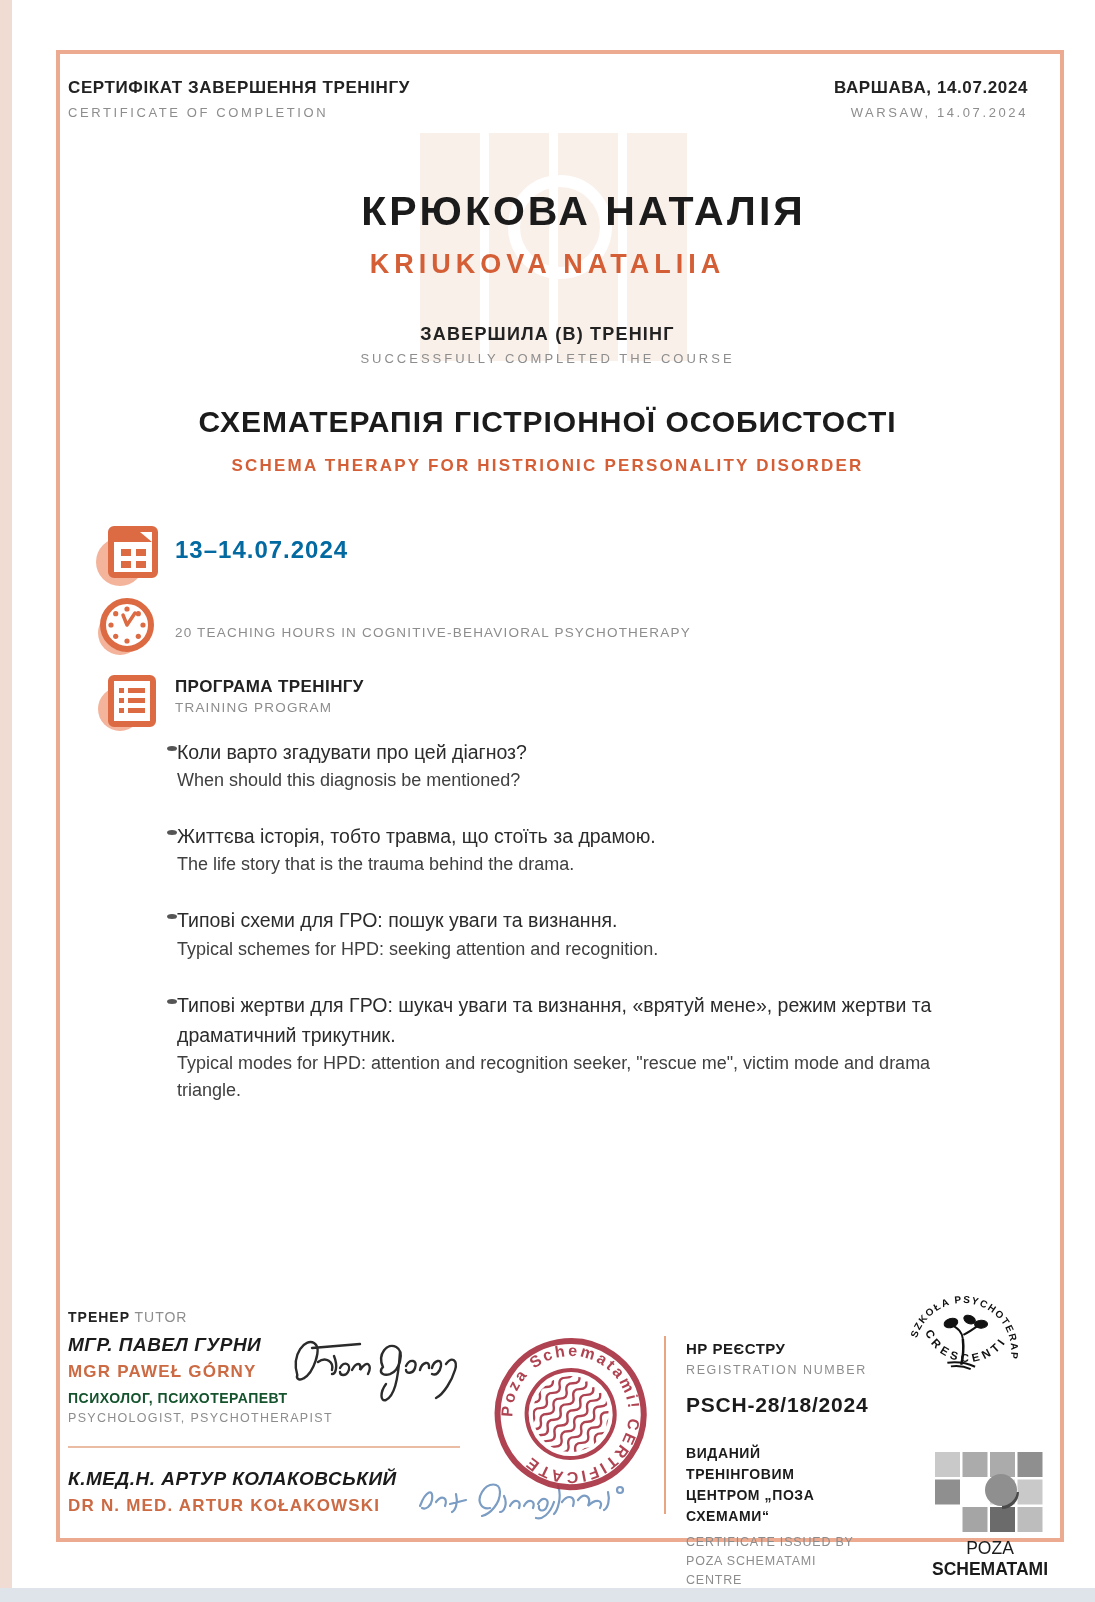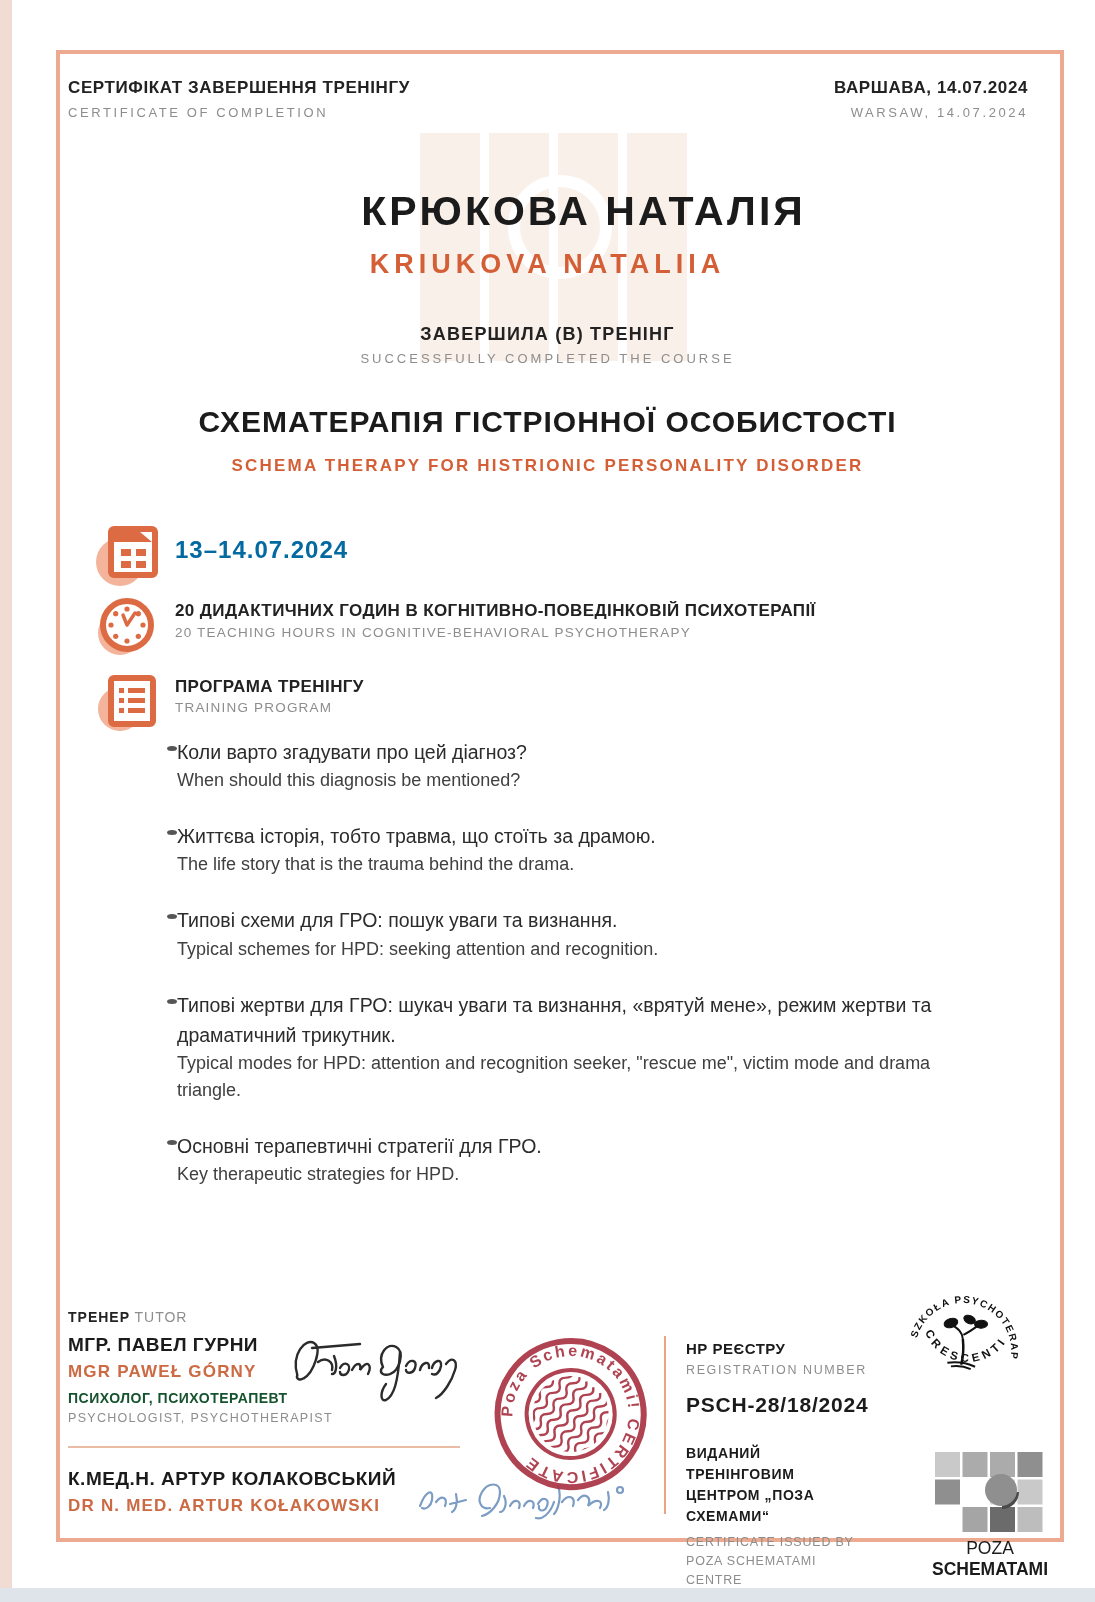--- a/index.html
+++ b/index.html
@@ -34,21 +34,21 @@
   .row-sub{font-size:13.5px;letter-spacing:1.2px;color:#8d8d8d;}
   .date-txt{font-size:24px;font-weight:bold;letter-spacing:1px;color:#0369a1;}
 
   .prog-list{position:absolute;left:167px;top:737px;width:778px;z-index:2;}
   .prog-item{display:flex;margin-bottom:27px;}
   .bullet-dot{flex:0 0 10px;margin-top:9px;width:5px;height:5px;border-radius:50%;background:#555;}
   .prog-ua{font-size:19.5px;color:#2c2c2c;line-height:1.55;}
   .prog-en{font-size:18px;color:#404040;line-height:1.5;}
 
   .ft-label{font-size:14px;letter-spacing:1px;}
-  .ft-name-ua{font-size:19px;font-weight:bold;letter-spacing:.5px;color:#1b1b1b;margin-top:8px;}
+  .ft-name-ua{font-size:19px;font-weight:bold;letter-spacing:.5px;color:#1b1b1b;margin-top:8px;font-style:italic;}
   .ft-name-en{font-size:17px;font-weight:bold;letter-spacing:1.2px;color:#cb6a43;margin-top:6px;}
   .ft-role-ua{font-size:14px;font-weight:bold;letter-spacing:.5px;color:#14532d;margin-top:8px;}
   .ft-role-en{font-size:12.5px;letter-spacing:1.3px;color:#8d8d8d;margin-top:5px;}
   .ft-div{position:absolute;left:68px;top:1446px;width:392px;height:2px;background:#e9bca3;}
   .ft-vdiv{position:absolute;left:664px;top:1336px;width:2px;height:178px;background:#e9a57f;}
 
   .reg-label-ua{font-size:15px;font-weight:bold;letter-spacing:.5px;color:#1b1b1b;}
   .reg-label-en{font-size:12.5px;letter-spacing:1.6px;color:#8d8d8d;margin-top:6px;}
   .reg-num{font-size:21px;font-weight:bold;letter-spacing:.8px;color:#1b1b1b;margin-top:16px;}
   .issued-ua{font-size:14px;font-weight:bold;letter-spacing:.6px;color:#1b1b1b;line-height:1.5;width:178px;margin-top:26px;}
@@ -115,21 +115,20 @@
         <circle cx="49" cy="31" r="2.6"></circle>
           <circle cx="44.3" cy="42.3" r="2.6"></circle>
         <circle cx="33" cy="47" r="2.6"></circle>
           <circle cx="21.7" cy="42.3" r="2.6"></circle>
         <circle cx="17" cy="31" r="2.6"></circle>
           <circle cx="21.7" cy="19.7" r="2.6"></circle>
       </g>
       <path d="M33,31 L41,19 M33,31 L29,21" stroke="#dc6a43" stroke-width="3.5" fill="none" stroke-linecap="round"></path>
     </svg>
   </div>
-  <div class="abs row-title" style="left:175px;top:601px;">20 ДИДАКТИЧНИХ ГОДИН В КОГНІТИВНО-ПОВЕДІНКОВІЙ ПСИХОТЕРАПІЇ</div>
   <div class="abs row-sub" style="left:175px;top:625px;">20 TEACHING HOURS IN COGNITIVE-BEHAVIORAL PSYCHOTHERAPY</div>
 
   <div class="abs" style="left:94px;top:666px;">
     <svg width="68" height="68" viewBox="0 0 68 68">
       <circle cx="26" cy="43" r="22" fill="#f3b49b"></circle>
       <rect x="17" y="12" width="42" height="46" rx="3" fill="#ffffff" stroke="#dc6a43" stroke-width="6"></rect>
       <g fill="#dc6a43">
         <rect x="25" y="22" width="5" height="5"></rect>
           <rect x="34" y="22" width="17" height="5"></rect>
         <rect x="25" y="32" width="5" height="5"></rect>
@@ -169,27 +168,20 @@
       </div>
 
       <div class="prog-item">
         <span class="bullet-dot"></span>
         <div class="prog-text">
           <div class="prog-ua">Типові жертви для ГРО: шукач уваги та визнання, «врятуй мене», режим жертви та драматичний трикутник.</div>
           <div class="prog-en">Typical modes for HPD: attention and recognition seeker, "rescue me", victim mode and drama triangle.</div>
         </div>
       </div>
 
-      <div class="prog-item">
-        <span class="bullet-dot"></span>
-        <div class="prog-text">
-          <div class="prog-ua">Основні терапевтичні стратегії для ГРО.</div>
-          <div class="prog-en">Key therapeutic strategies for HPD.</div>
-        </div>
-      </div>
     </div>
 
   <div class="abs" style="left:68px;top:1308px;">
     <div>
       <span class="ft-label bold">ТРЕНЕР</span>
       <span class="ft-label gray">TUTOR</span>
     </div>
     <div class="ft-name-ua">МГР. ПАВЕЛ ГУРНИ</div>
     <div class="ft-name-en">MGR PAWEŁ GÓRNY</div>
     <div class="ft-role-ua">ПСИХОЛОГ, ПСИХОТЕРАПЕВТ</div>

